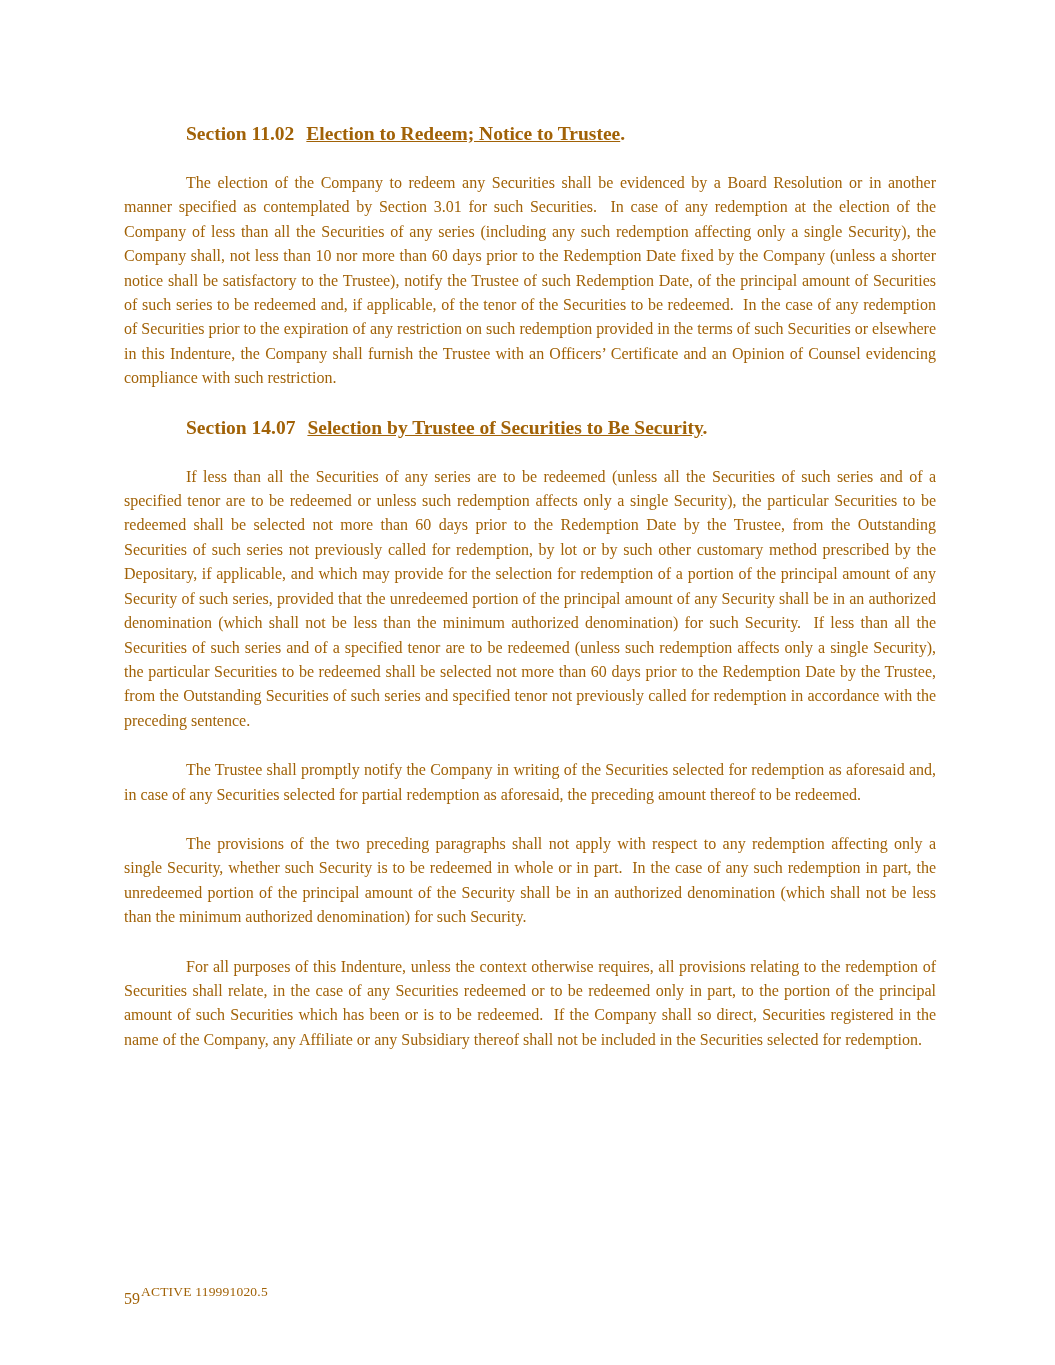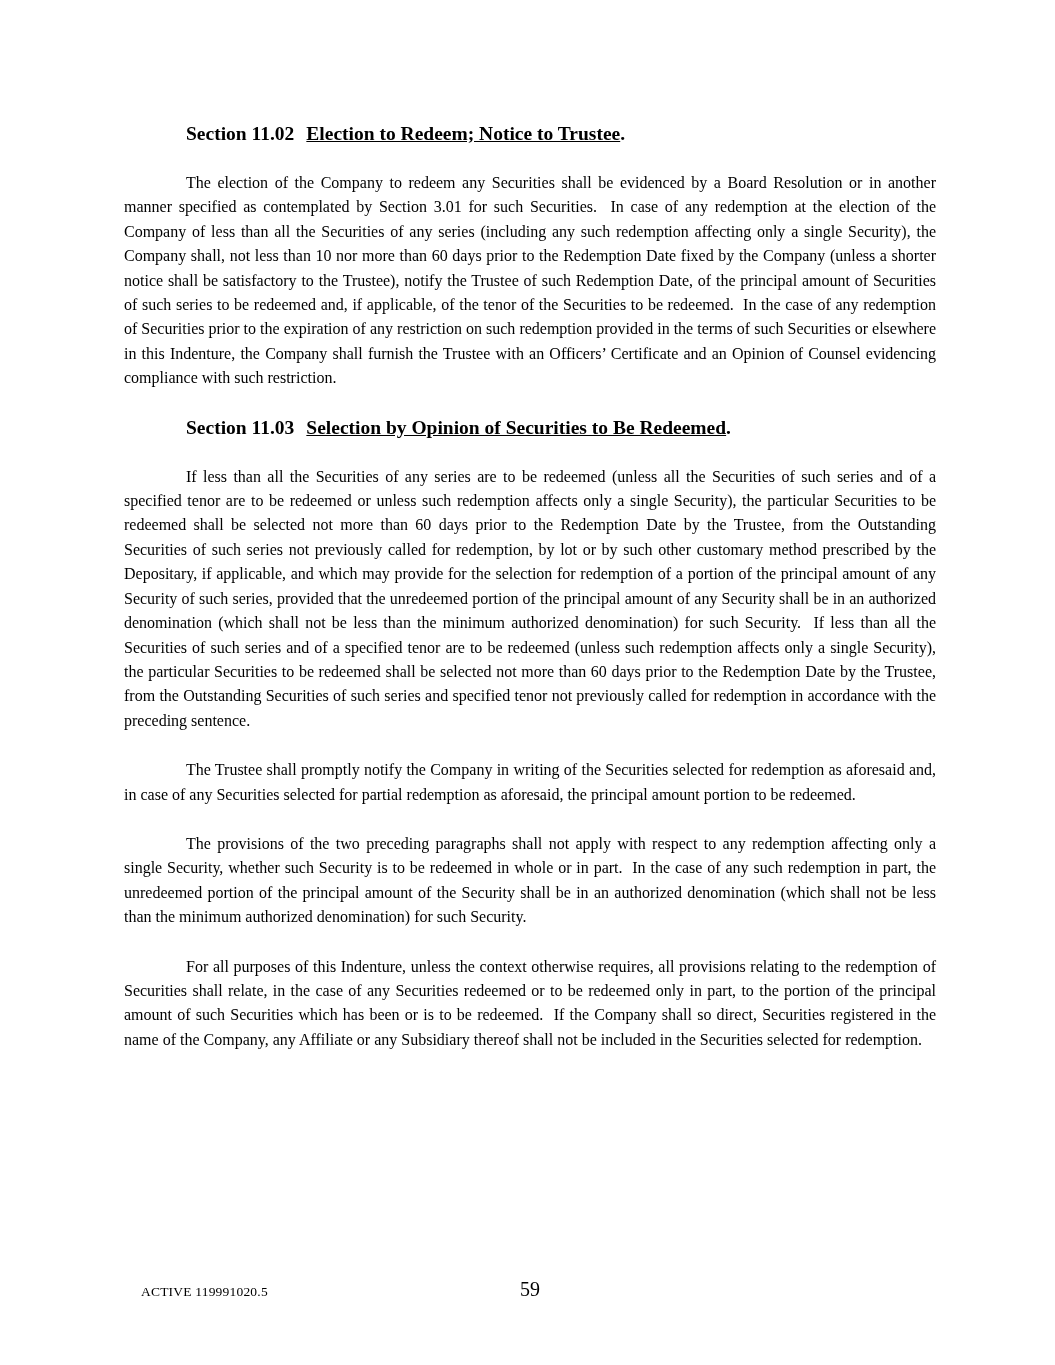--- a/index.html
+++ b/index.html
@@ -7,21 +7,21 @@
   html, body {
     background: #ffffff;
   }
 
   .page {
     position: relative;
     width: 1055px;
     height: 1365px;
     background: #ffffff;
     font-family: "Liberation Serif", "DejaVu Serif", serif;
-    color: #000000;
+    color: #a16207;
     overflow: hidden;
   }
 
   .content {
     position: absolute;
     top: 122px;
     left: 124px;
     width: 812px;
   }
 
@@ -62,41 +62,41 @@
     position: absolute;
     left: 17px;
     top: 6px;
     font-size: 13.5px;
     letter-spacing: 0.2px;
   }
 
   .footer-page-number {
     position: absolute;
     left: 0;
-    top: 0;
+    top: 12px;
     width: 100%;
-    text-align: center;
-    font-size: 20px;
+    text-align: left;
+    font-size: 16px;
   }
 </style>
 </head>
 <body>
 
 <div class="page">
   <div class="content">
 
     <h2 class="section-heading"><span class="section-number">Section 11.02</span><span class="section-title">Election to Redeem; Notice to Trustee</span><span>.</span></h2>
 
     <p class="para">The election of the Company to redeem any Securities shall be evidenced by a Board Resolution or in another manner specified as contemplated by Section 3.01 for such Securities.  In case of any redemption at the election of the Company of less than all the Securities of any series (including any such redemption affecting only a single Security), the Company shall, not less than 10 nor more than 60 days prior to the Redemption Date fixed by the Company (unless a shorter notice shall be satisfactory to the Trustee), notify the Trustee of such Redemption Date, of the principal amount of Securities of such series to be redeemed and, if applicable, of the tenor of the Securities to be redeemed.  In the case of any redemption of Securities prior to the expiration of any restriction on such redemption provided in the terms of such Securities or elsewhere in this Indenture, the Company shall furnish the Trustee with an Officers’ Certificate and an Opinion of Counsel evidencing compliance with such restriction.</p>
 
-    <h2 class="section-heading"><span class="section-number">Section 11.03</span><span class="section-title">Selection by Opinion of Securities to Be Redeemed</span><span>.</span></h2>
+    <h2 class="section-heading"><span class="section-number">Section 14.07</span><span class="section-title">Selection by Trustee of Securities to Be Security</span><span>.</span></h2>
 
     <p class="para">If less than all the Securities of any series are to be redeemed (unless all the Securities of such series and of a specified tenor are to be redeemed or unless such redemption affects only a single Security), the particular Securities to be redeemed shall be selected not more than 60 days prior to the Redemption Date by the Trustee, from the Outstanding Securities of such series not previously called for redemption, by lot or by such other customary method prescribed by the Depositary, if applicable, and which may provide for the selection for redemption of a portion of the principal amount of any Security of such series, provided that the unredeemed portion of the principal amount of any Security shall be in an authorized denomination (which shall not be less than the minimum authorized denomination) for such Security.  If less than all the Securities of such series and of a specified tenor are to be redeemed (unless such redemption affects only a single Security), the particular Securities to be redeemed shall be selected not more than 60 days prior to the Redemption Date by the Trustee, from the Outstanding Securities of such series and specified tenor not previously called for redemption in accordance with the preceding sentence.</p>
 
-    <p class="para">The Trustee shall promptly notify the Company in writing of the Securities selected for redemption as aforesaid and, in case of any Securities selected for partial redemption as aforesaid, the principal amount portion to be redeemed.</p>
+    <p class="para">The Trustee shall promptly notify the Company in writing of the Securities selected for redemption as aforesaid and, in case of any Securities selected for partial redemption as aforesaid, the preceding amount thereof to be redeemed.</p>
 
     <p class="para">The provisions of the two preceding paragraphs shall not apply with respect to any redemption affecting only a single Security, whether such Security is to be redeemed in whole or in part.  In the case of any such redemption in part, the unredeemed portion of the principal amount of the Security shall be in an authorized denomination (which shall not be less than the minimum authorized denomination) for such Security.</p>
 
     <p class="para">For all purposes of this Indenture, unless the context otherwise requires, all provisions relating to the redemption of Securities shall relate, in the case of any Securities redeemed or to be redeemed only in part, to the portion of the principal amount of such Securities which has been or is to be redeemed.  If the Company shall so direct, Securities registered in the name of the Company, any Affiliate or any Subsidiary thereof shall not be included in the Securities selected for redemption.</p>
 
   </div>
 
   <div class="footer">
     <span class="footer-page-number">59</span>
     <span class="footer-doc-id">ACTIVE 119991020.5</span>

